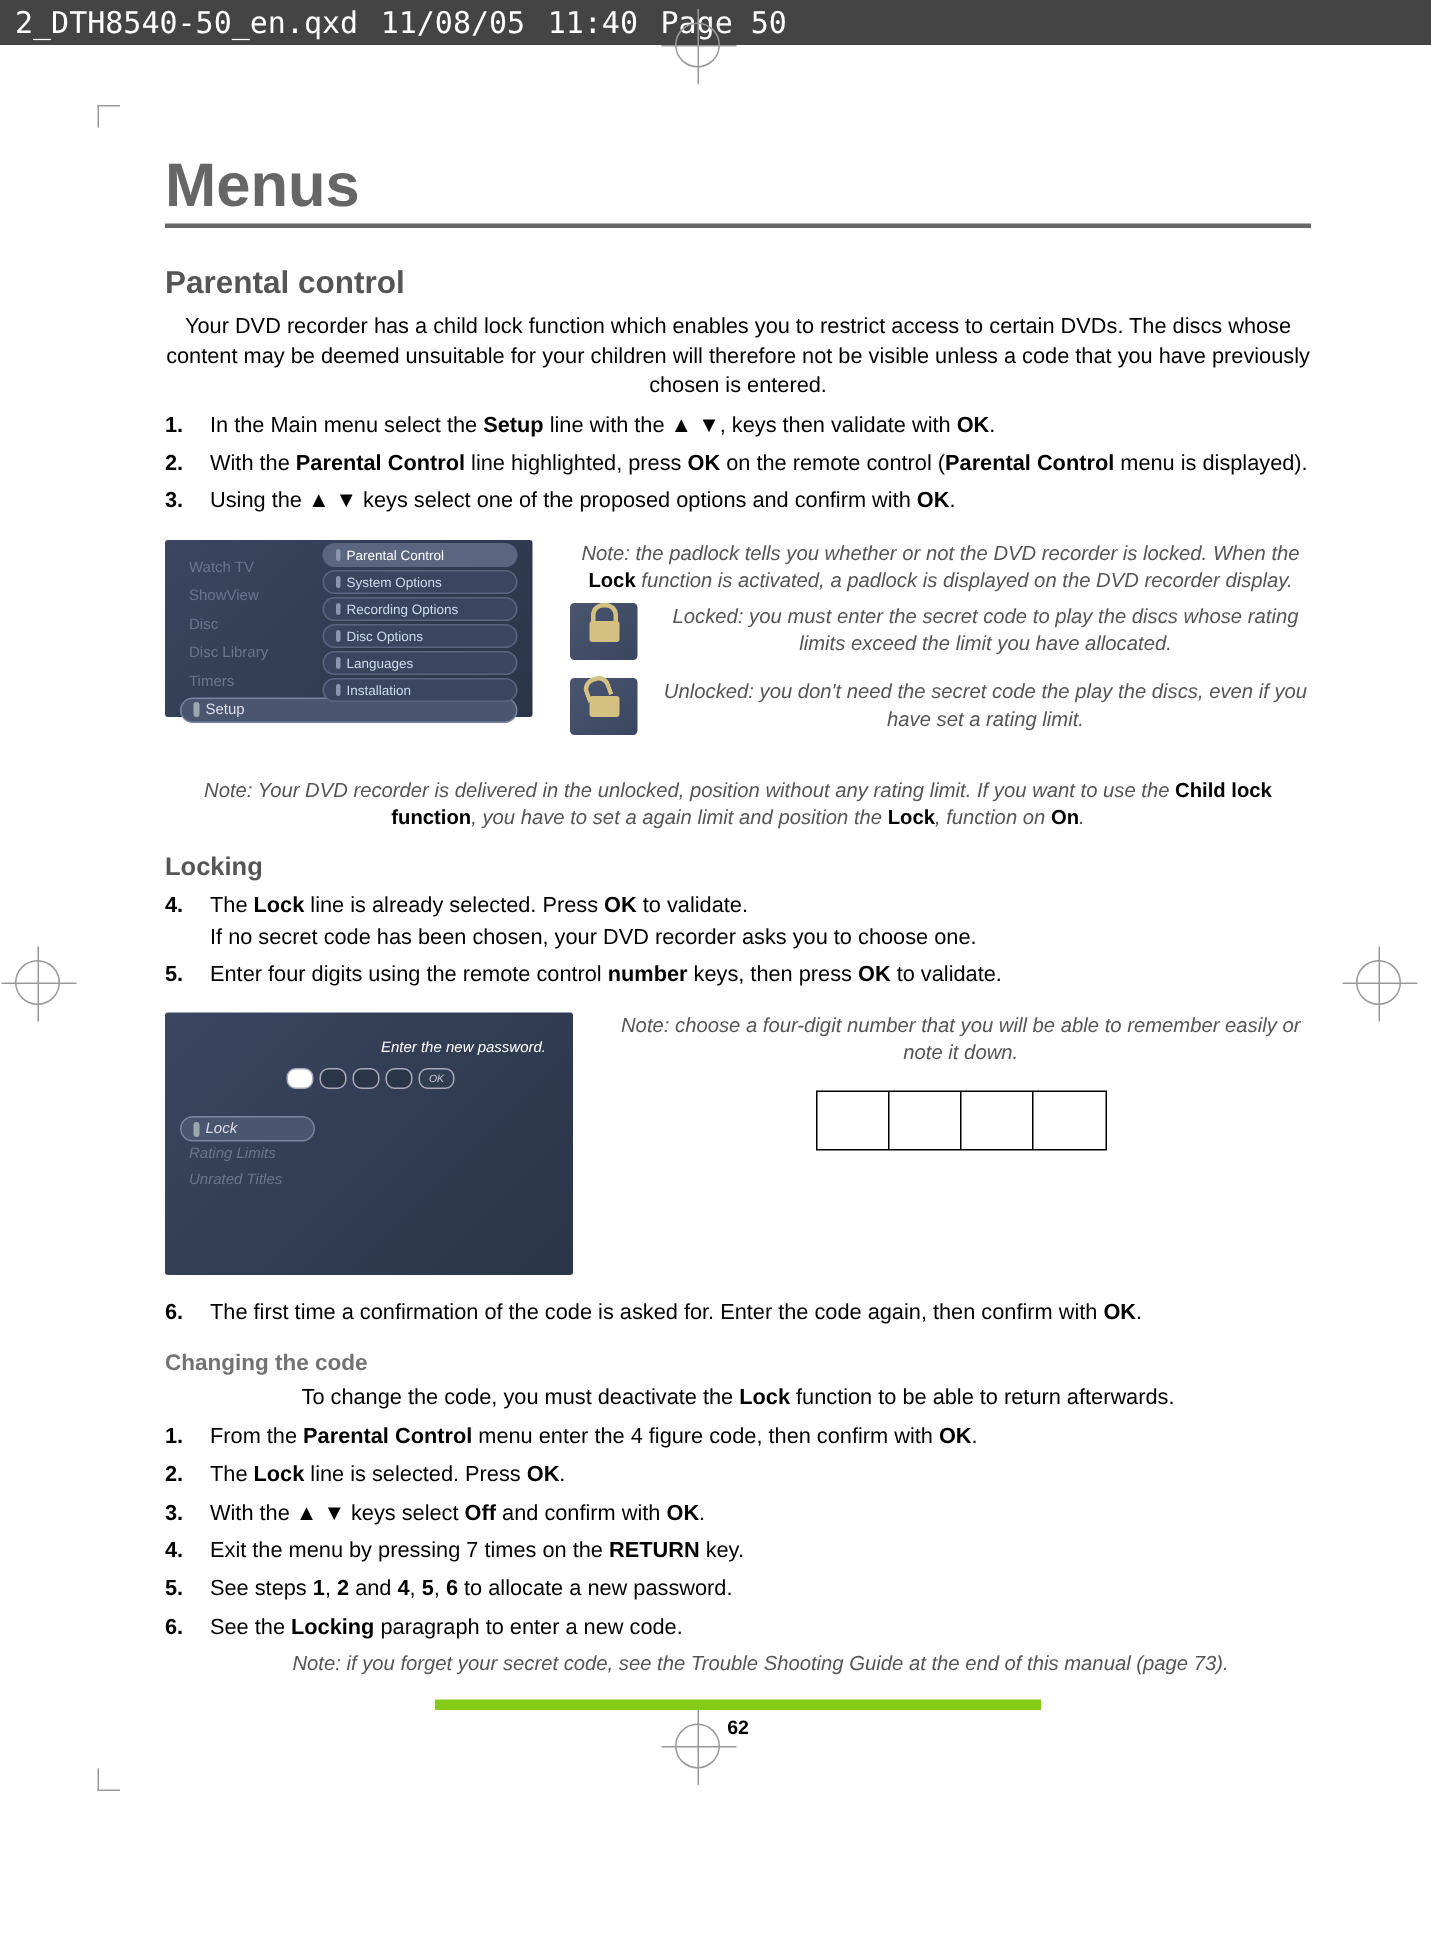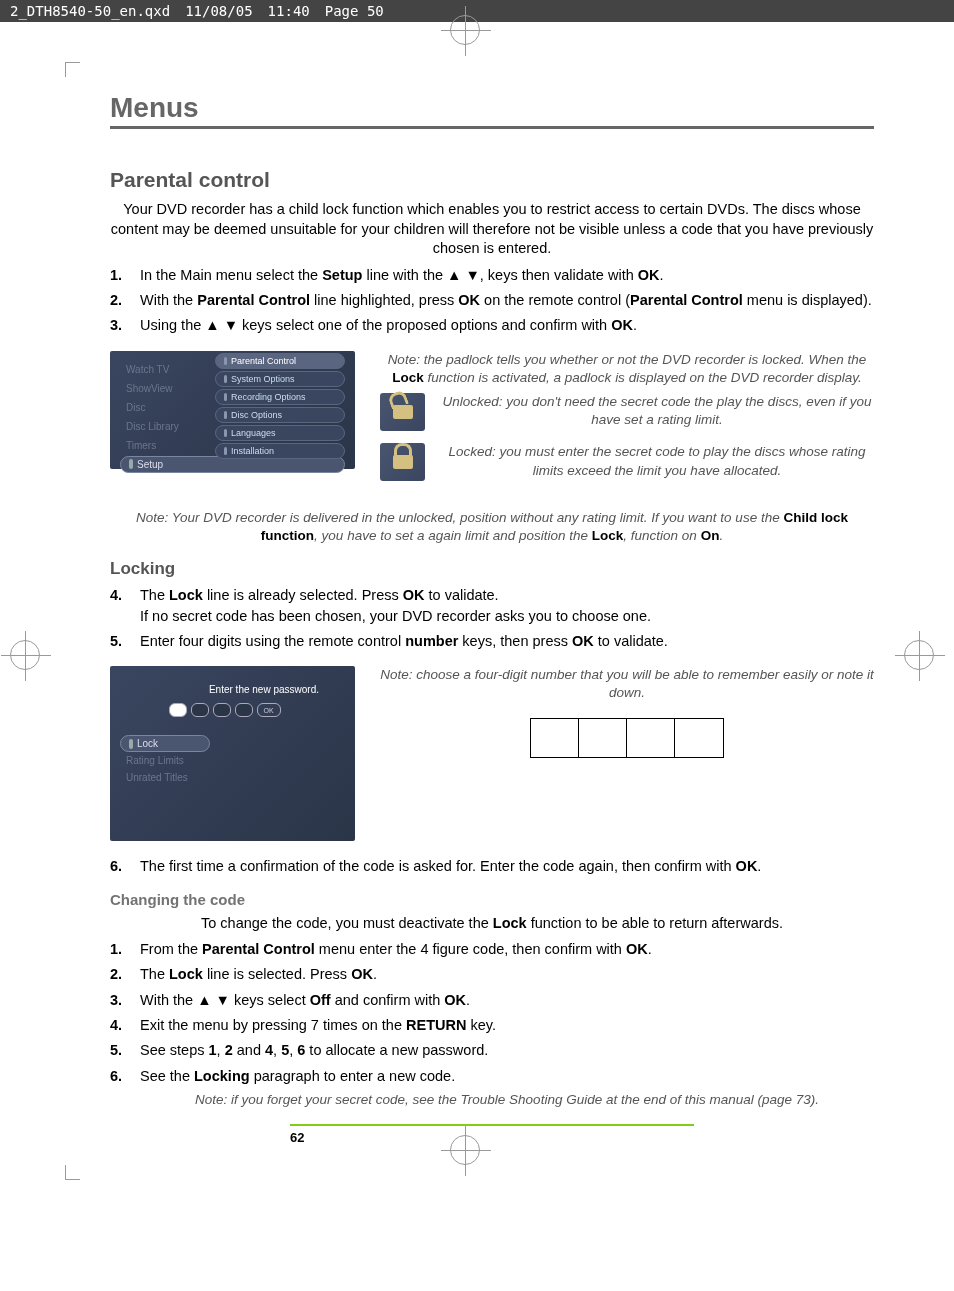--- a/index.html
+++ b/index.html
@@ -8,21 +8,21 @@
       background: #fff;
       width: 954px;
       margin: 0 auto;
       color: #000;
       position: relative;
     }
     .header-bar {
       background: #444;
       color: #fff;
       font-family: monospace;
-      font-size: 14px;
+      font-size: 20px;
       padding: 3px 10px;
       display: flex;
       gap: 15px;
     }
     .top-crop-mark {
       position: absolute;
       top: 15px;
       left: 450px;
       width: 40px;
       height: 40px;
@@ -64,26 +64,26 @@
       position: absolute;
       width: 15px;
       height: 15px;
     }
     .corner-mark.tl { top: 0; left: -15px; border-top: 1px solid #999; border-left: 1px solid #999; }
     .corner-mark.bl { bottom: -15px; left: -15px; border-bottom: 1px solid #999; border-left: 1px solid #999; }
     .content {
       padding: 30px 30px 20px 30px;
     }
     h1 {
-      font-size: 28px;
+      font-size: 41px;
       font-weight: bold;
       color: #666;
       border-bottom: 3px solid #666;
       padding-bottom: 2px;
-      margin-bottom: 39px;
+      margin-bottom: 25px;
     }
     h2 {
       font-size: 21px;
       font-weight: bold;
       color: #555;
       margin-bottom: 8px;
     }
     h3 {
       font-size: 17px;
       font-weight: bold;
@@ -221,26 +221,27 @@
       left: 1px;
     }
     .padlock.unlocked::before {
       border-radius: 8px 8px 0 0;
       transform: rotate(-20deg);
       top: -13px;
       left: -4px;
     }
     .screenshot2 {
       background: linear-gradient(135deg, #3a4560, #2a3548);
-      width: 245px;
+      width: 272px;
       height: 175px;
       flex-shrink: 0;
       border-radius: 2px;
-      padding: 18px 26px 10px 10px;
-      position: relative;
+      padding: 18px 8px 10px 10px;
+      position: relative;
+      font-style: italic;
     }
     .pwd-prompt {
       color: #fff;
       font-size: 10px;
       text-align: right;
       padding-right: 10px;
     }
     .pwd-boxes {
       display: flex;
       gap: 4px;
@@ -278,23 +279,24 @@
       width: 48px;
       height: 38px;
       border-right: 1px solid #000;
     }
     .code-box:last-child { border-right: none; }
     .right-col {
       flex: 1;
       font-size: 13.5px;
     }
     .page-num {
+      text-align: center;
       font-weight: bold;
       font-size: 13px;
-      border-top: 2px solid #84cc16;
+      border-top: 7px solid #84cc16;
       padding-top: 4px;
       margin: 15px 180px 0 180px;
     }
   </style>
 </head>
 <body>
 
 <div class="header-bar">
   <span>2_DTH8540-50_en.qxd</span>
   <span>11/08/05</span>
@@ -354,29 +356,29 @@
           <div class="submenu-item">Recording Options</div>
           <div class="submenu-item">Disc Options</div>
           <div class="submenu-item">Languages</div>
           <div class="submenu-item">Installation</div>
         </div>
       </div>
       <div class="right-col">
         <p class="note-italic"><span>Note: the padlock tells you whether or not the DVD recorder is locked. When the </span><b>Lock</b><span> function is activated, a padlock is displayed on the DVD recorder display.</span></p>
         <div class="lock-icon-row">
           <div class="lock-icon">
+              <div class="padlock"></div>
+            </div>
+          <p class="note-italic">Locked: you must enter the secret code to play the discs whose rating limits exceed the limit you have allocated.</p>
+        </div>
+        <div class="lock-icon-row">
+          <div class="lock-icon">
               <div class="padlock unlocked"></div>
             </div>
           <p class="note-italic">Unlocked: you don't need the secret code the play the discs, even if you have set a rating limit.</p>
-        </div>
-        <div class="lock-icon-row">
-          <div class="lock-icon">
-              <div class="padlock"></div>
-            </div>
-          <p class="note-italic">Locked: you must enter the secret code to play the discs whose rating limits exceed the limit you have allocated.</p>
         </div>
       </div>
     </div>
 
     <p class="note-italic"><span>Note: Your DVD recorder is delivered in the unlocked, position without any rating limit. If you want to use the </span><b>Child lock function</b><span>, you have to set a again limit and position the </span><b>Lock</b><span>, function on </span><b>On</b><span>.</span></p>
 
     <h3>Locking</h3>
 
     <ol>
       <li>

